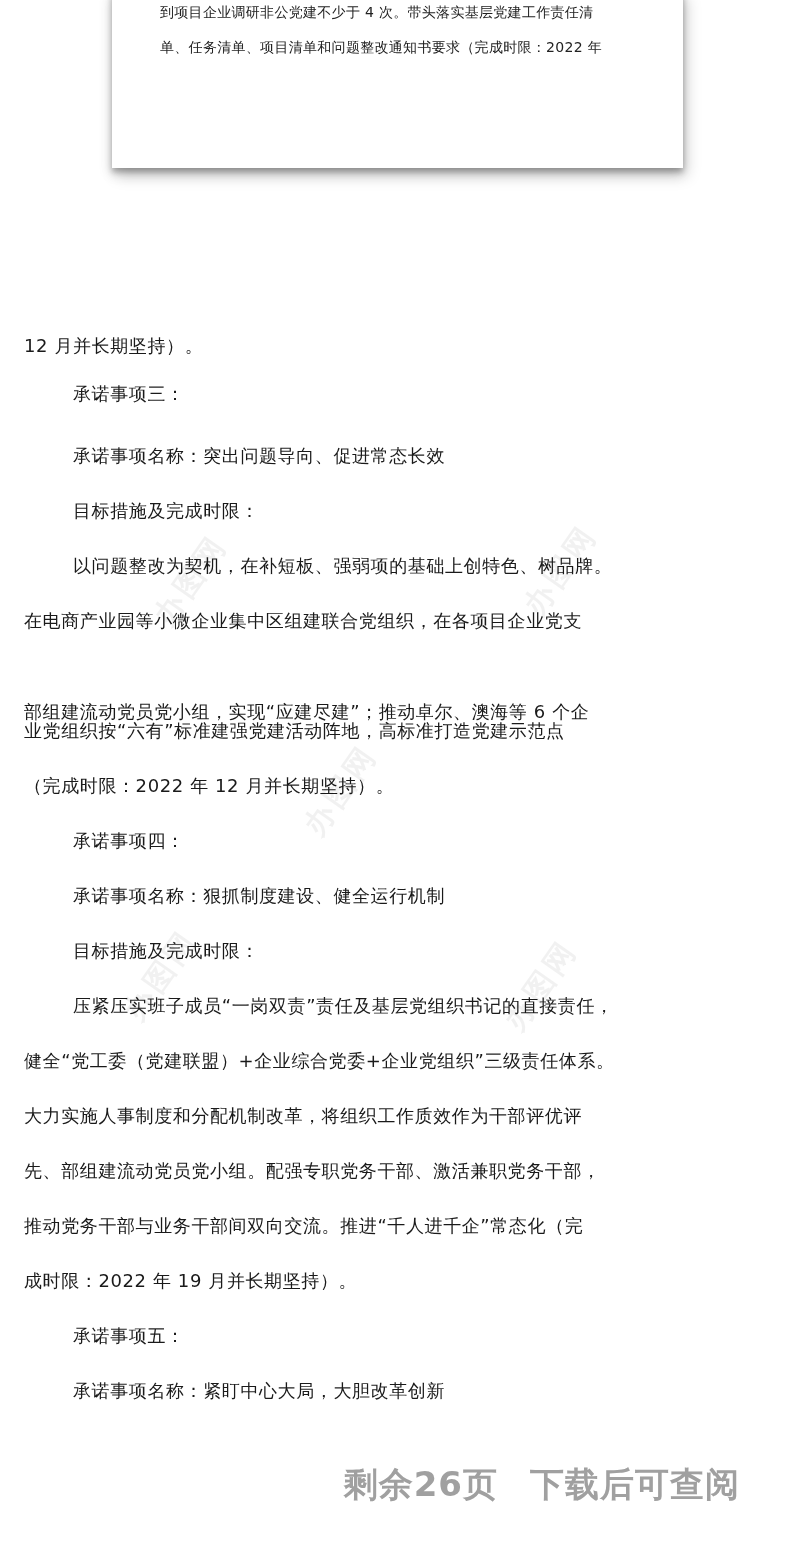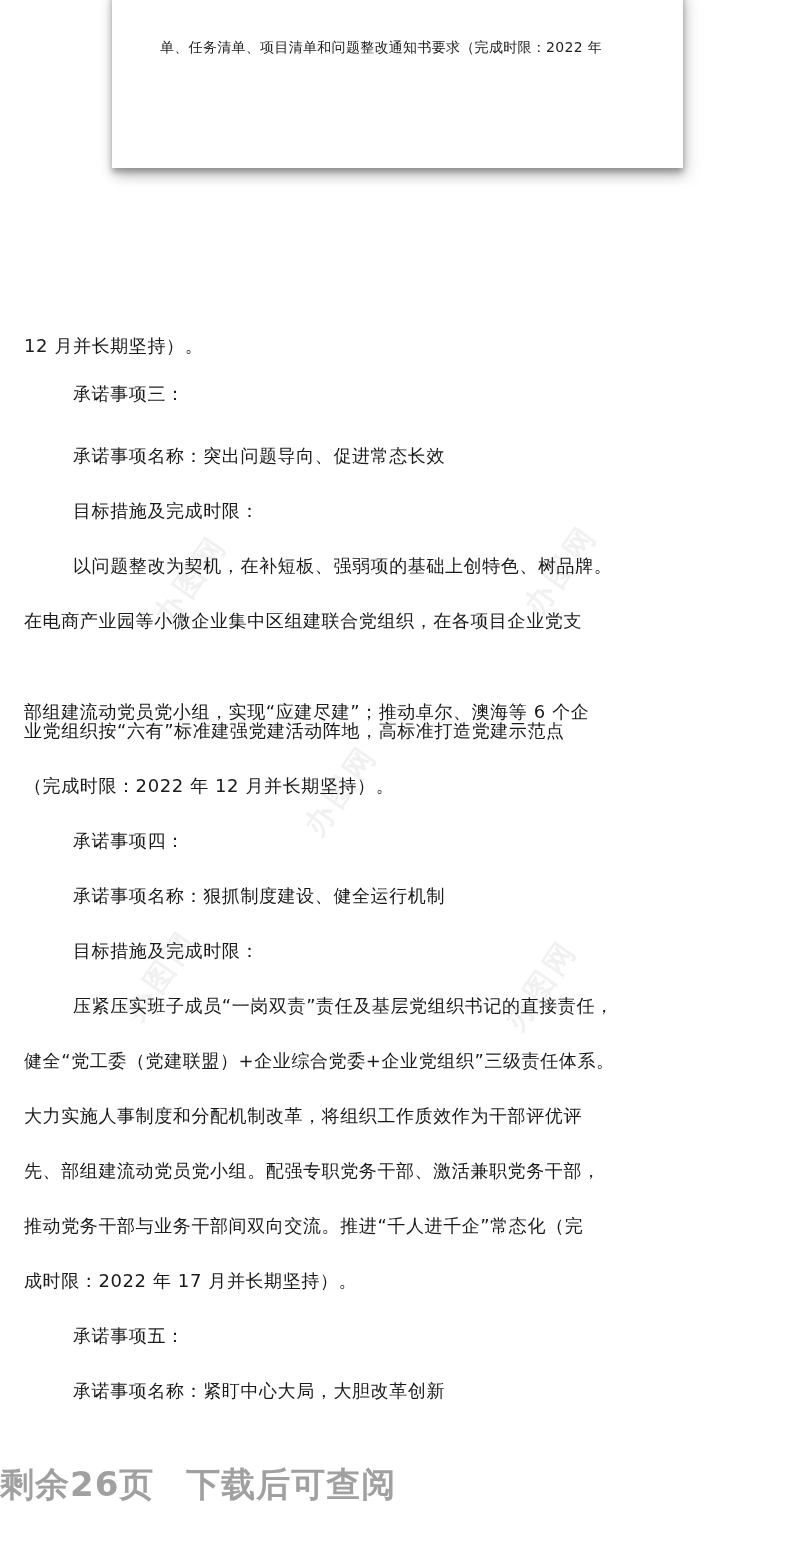--- a/index.html
+++ b/index.html
@@ -57,34 +57,35 @@
       white-space: nowrap;
       font-weight: bold;
       pointer-events: none;
       letter-spacing: 4px;
     }
     .remaining-banner {
       position: absolute;
       left: 0;
       top: 1462px;
       width: 740px;
-      text-align: left;
+      text-align: right;
       font-size: 34px;
       line-height: 44px;
       color: #a0a0a0;
       font-weight: bold;
       letter-spacing: 1px;
     }
     .remaining-banner span { display: inline-block; }
     .remaining-banner .gap { width: 32px; }
   </style>
 </head>
 <body>
 
 <div class="preview-card">
+  <div class="preview-line" style="top:13px;">到项目企业调研非公党建不少于 4 次。带头落实基层党建工作责任清</div>
   <div class="preview-line" style="top:48px;">单、任务清单、项目清单和问题整改通知书要求（完成时限：2022 年</div>
 </div>
 
 <div class="page-body">
   <div class="line flush" style="top:332px;">12 月并长期坚持）。</div>
   <div class="line indent" style="top:380px;">承诺事项三：</div>
   <div class="line indent" style="top:442px;">承诺事项名称：突出问题导向、促进常态长效</div>
   <div class="line indent" style="top:497px;">目标措施及完成时限：</div>
   <div class="line indent" style="top:552px;">以问题整改为契机，在补短板、强弱项的基础上创特色、树品牌。</div>
   <div class="line flush" style="top:607px;">在电商产业园等小微企业集中区组建联合党组织，在各项目企业党支</div>
@@ -92,21 +93,21 @@
   <div class="line flush" style="top:717px;">业党组织按“六有”标准建强党建活动阵地，高标准打造党建示范点</div>
   <div class="line flush" style="top:772px;">（完成时限：2022 年 12 月并长期坚持）。</div>
   <div class="line indent" style="top:827px;">承诺事项四：</div>
   <div class="line indent" style="top:882px;">承诺事项名称：狠抓制度建设、健全运行机制</div>
   <div class="line indent" style="top:937px;">目标措施及完成时限：</div>
   <div class="line indent" style="top:992px;">压紧压实班子成员“一岗双责”责任及基层党组织书记的直接责任，</div>
   <div class="line flush" style="top:1047px;">健全“党工委（党建联盟）+企业综合党委+企业党组织”三级责任体系。</div>
   <div class="line flush" style="top:1102px;">大力实施人事制度和分配机制改革，将组织工作质效作为干部评优评</div>
   <div class="line flush" style="top:1157px;">先、部组建流动党员党小组。配强专职党务干部、激活兼职党务干部，</div>
   <div class="line flush" style="top:1212px;">推动党务干部与业务干部间双向交流。推进“千人进千企”常态化（完</div>
-  <div class="line flush" style="top:1267px;">成时限：2022 年 17 月并长期坚持）。</div>
+  <div class="line flush" style="top:1267px;">成时限：2022 年 19 月并长期坚持）。</div>
   <div class="line indent" style="top:1322px;">承诺事项五：</div>
   <div class="line indent" style="top:1377px;">承诺事项名称：紧盯中心大局，大胆改革创新</div>
 </div>
 
 <div class="watermark" style="left:140px; top:560px;">办图网</div>
 <div class="watermark" style="left:510px; top:550px;">办图网</div>
 <div class="watermark" style="left:290px; top:770px;">办图网</div>
 <div class="watermark" style="left:110px; top:955px;">办图网</div>
 <div class="watermark" style="left:490px; top:965px;">办图网</div>
 

